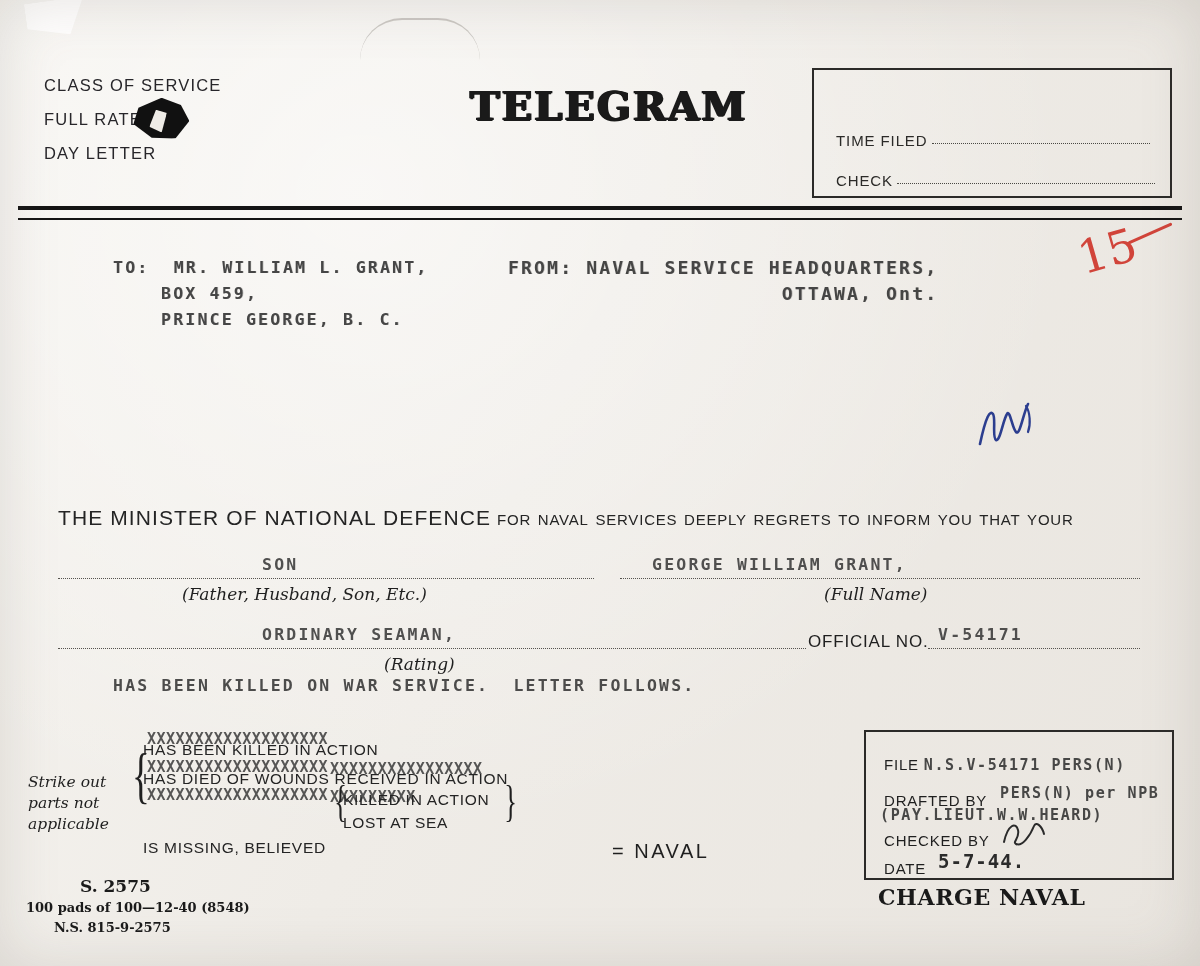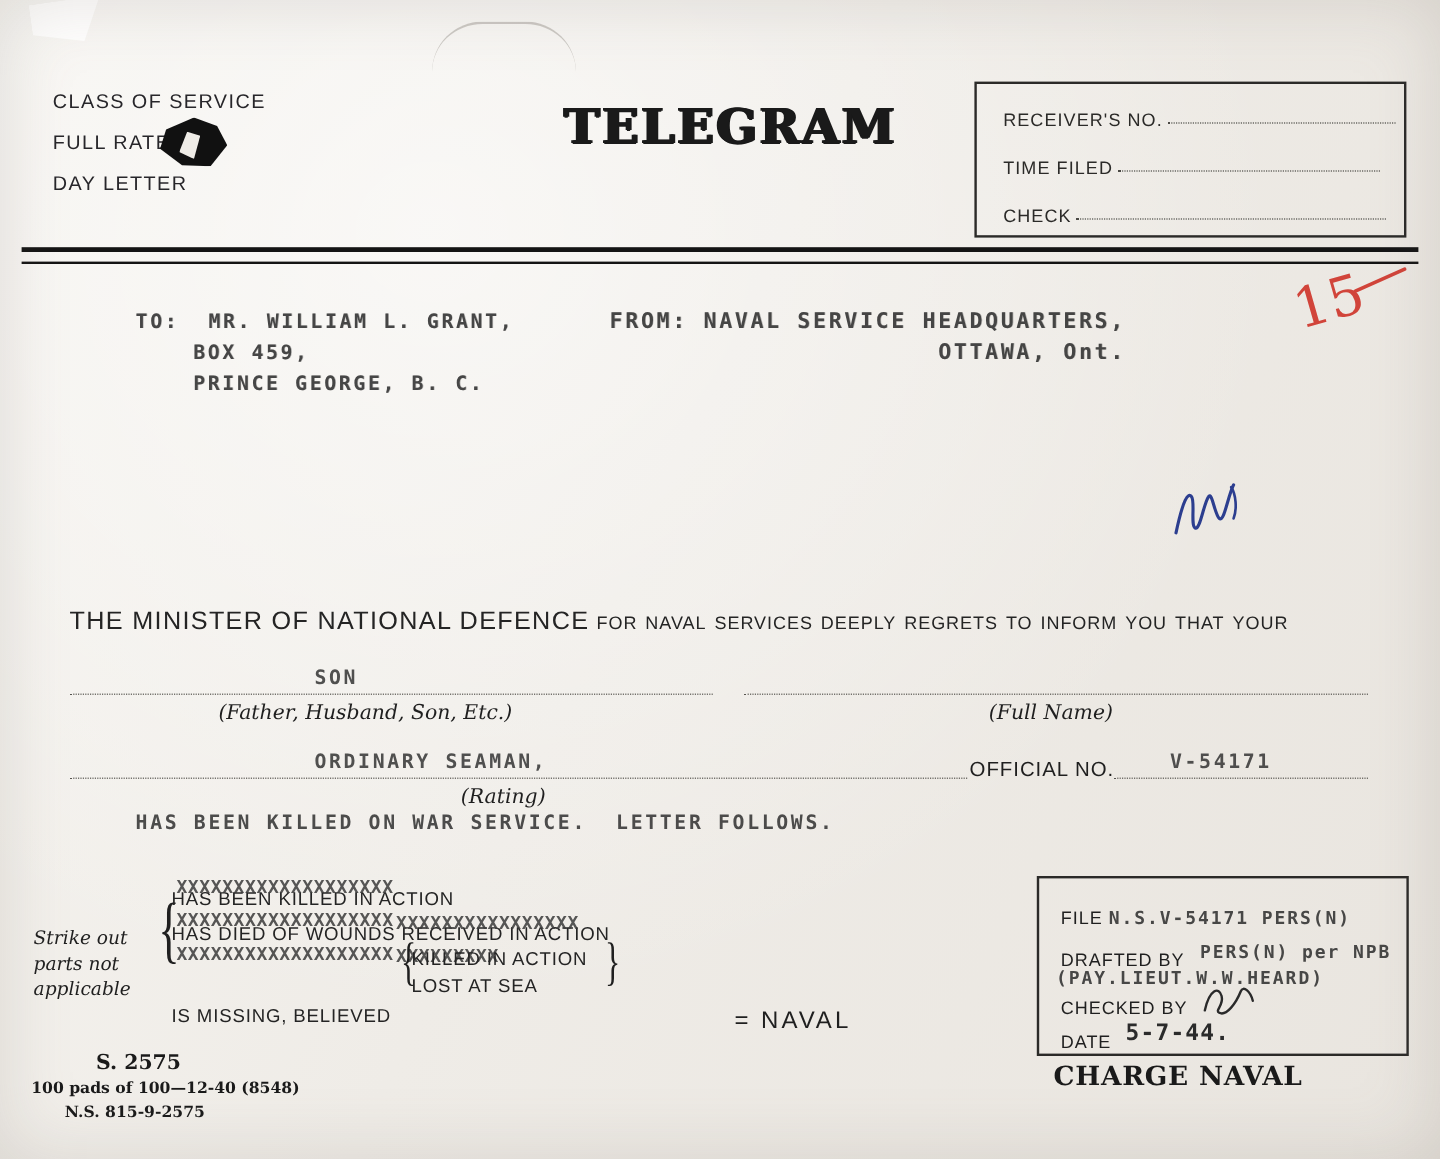--- a/index.html
+++ b/index.html
@@ -234,21 +234,21 @@
     font-family: "DejaVu Sans Mono", monospace;
     font-weight: 700;
     letter-spacing: 2.2px;
     font-size: 16.5px;
     color: #2d2d2d;
     opacity: 0.82;
   }
   .fill-relation { left: 262px; top: 555px; }
   .fill-fullname { left: 652px; top: 555px; }
   .fill-rating   { left: 262px; top: 625px; }
-  .fill-official { left: 938px; top: 625px; margin-left: 37px; }
+  .fill-official { left: 938px; top: 625px; }
 
   .caption {
     position: absolute;
     font-family: "DejaVu Serif", serif;
     font-style: italic;
     font-size: 17px;
     color: #1f1f1f;
   }
   .cap-1 { left: 182px; top: 584px; }
   .cap-2 { left: 824px; top: 584px; }
@@ -488,23 +488,20 @@
     <div class="cos-1">CLASS OF SERVICE</div>
     <div class="cos-2">FULL RATE</div>
     <div class="cos-3">DAY LETTER</div>
   </div>
   <div class="ink-blot"></div>
   <div class="ink-blot-hole"></div>
 
   <div class="telegram-title">TELEGRAM</div>
 
   <div class="receiver-box">
-    <div class="receiver-row rr1">
-      <span class="lbl">Receiver's No.</span><span class="dots" style="width:190px"></span>
-    </div>
     <div class="receiver-row rr2">
       <span class="lbl">Time Filed</span><span class="dots" style="width:218px"></span>
     </div>
     <div class="receiver-row rr3">
       <span class="lbl">Check</span><span class="dots" style="width:258px"></span>
     </div>
   </div>
 
   <div class="rule-double"></div>
 
@@ -527,20 +524,21 @@
     <span class="caps">THE MINISTER OF NATIONAL DEFENCE</span>
     <span class="sc">for Naval Services deeply regrets to inform you that your</span>
   </div>
 
   <div class="dotline line-a"></div>
   <div class="dotline line-b"></div>
   <div class="dotline line-c"></div>
   <div class="dotline line-d"></div>
 
   <div class="fill-typed fill-relation">SON</div>
+  <div class="fill-typed fill-fullname">GEORGE WILLIAM GRANT,</div>
   <div class="fill-typed fill-rating">ORDINARY SEAMAN,</div>
   <div class="fill-typed fill-official">V-54171</div>
 
   <div class="caption cap-1">(Father, Husband, Son, Etc.)</div>
   <div class="caption cap-2">(Full Name)</div>
   <div class="caption cap-3">(Rating)</div>
   <div class="official-label">OFFICIAL No.</div>
 
   <div class="statement-line">HAS BEEN KILLED ON WAR SERVICE.  LETTER FOLLOWS.</div>
 

